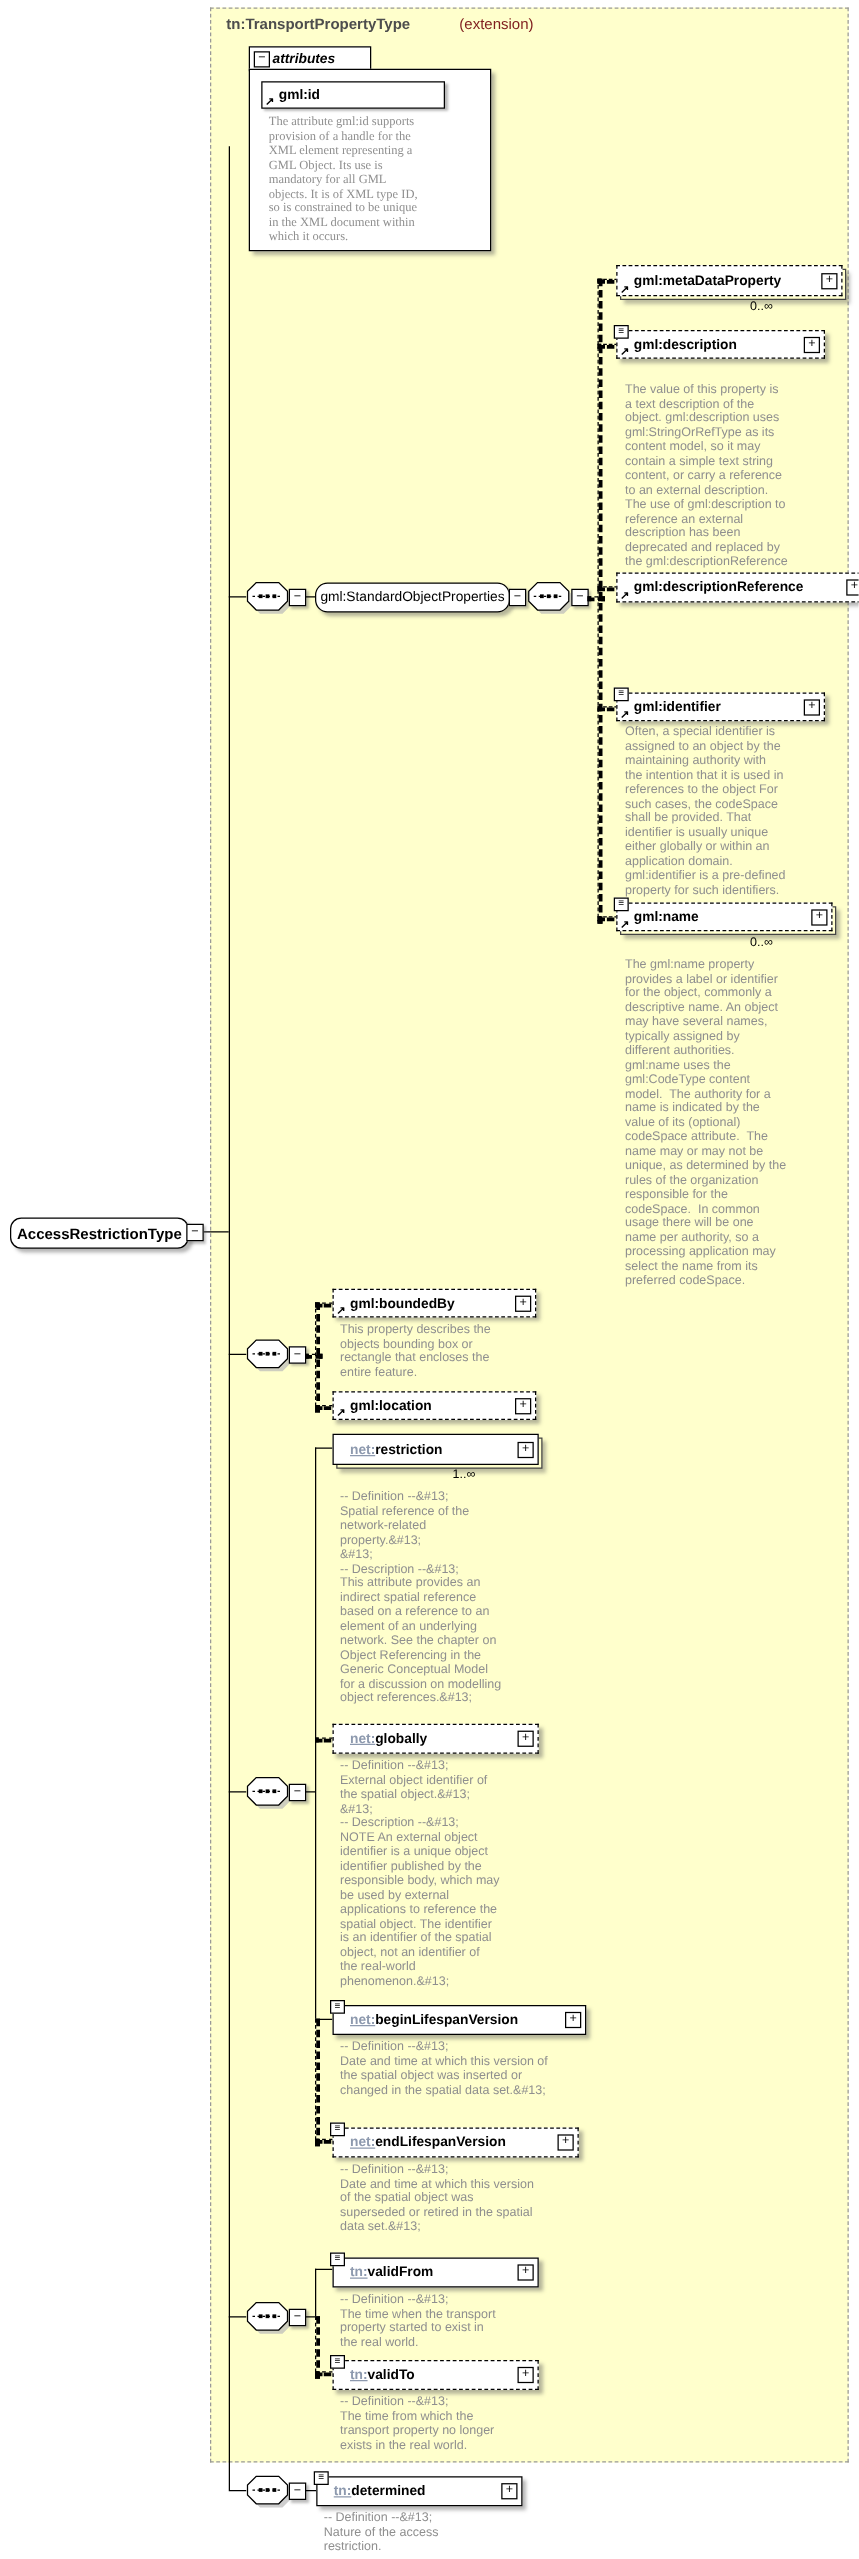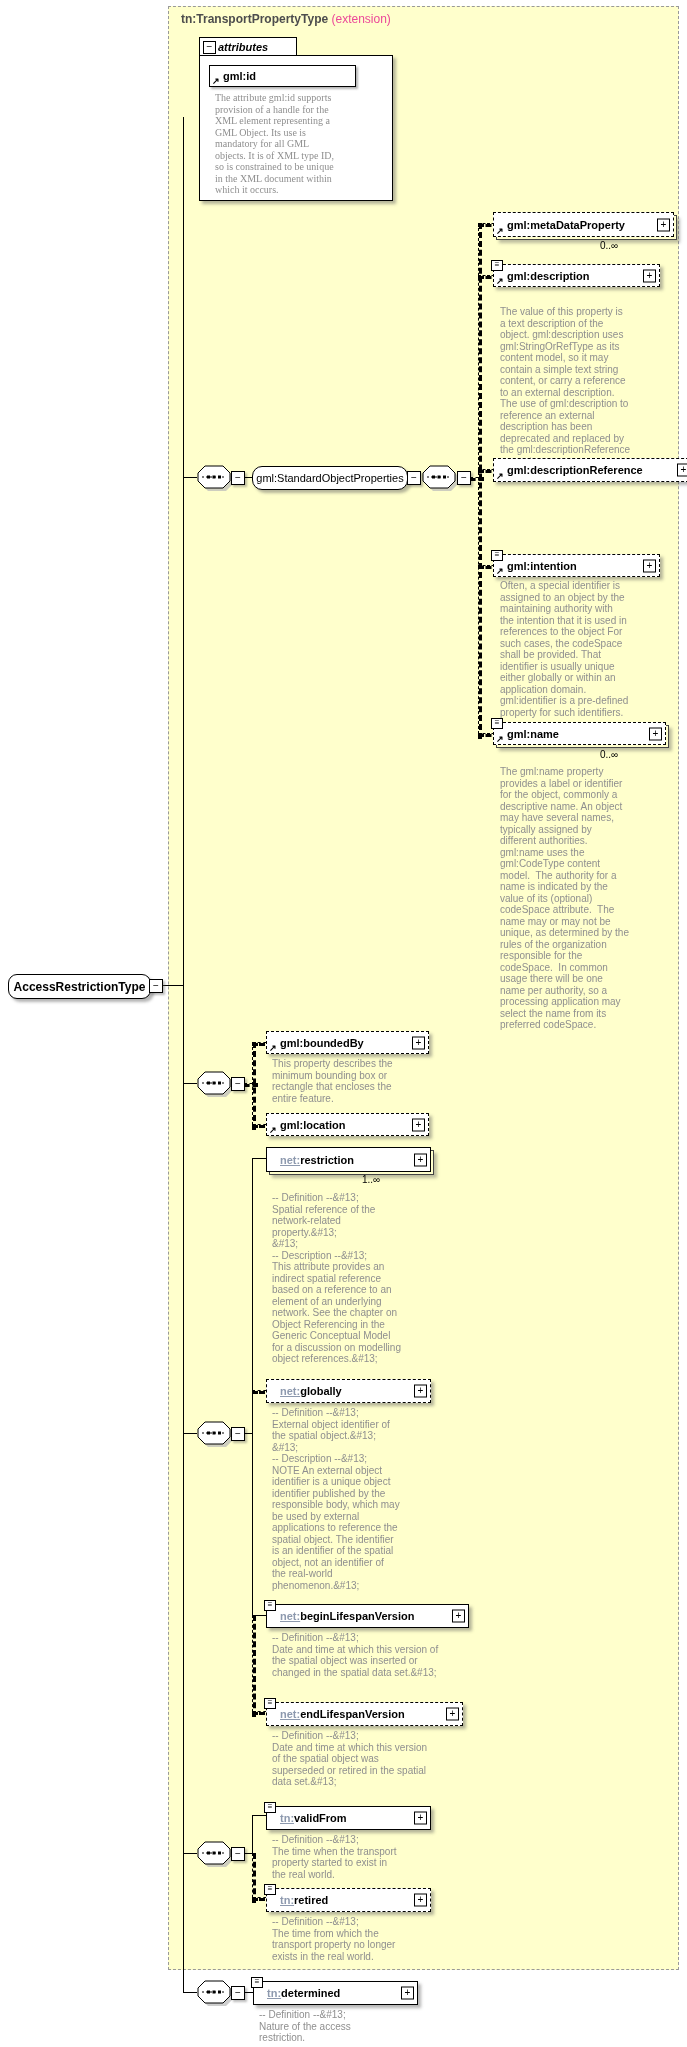--- a/index.html
+++ b/index.html
@@ -3,21 +3,21 @@
 <meta charset="utf-8">
 <style>
   html,body{margin:0;padding:0;background:#fff;}
   #canvas{position:relative;width:687px;height:2047px;background:#fff;
           font-family:"Liberation Sans",sans-serif;overflow:hidden;}
   
   .container{position:absolute;left:168px;top:6px;width:509px;height:1962px;
              background:#ffffcc;border:1px dashed #999;}
   .hdr{position:absolute;left:181px;top:12px;font-size:12px;white-space:pre;}
   .hdr .t{font-weight:bold;color:#4d4d4d;}
-  .hdr .x{color:#ec4899;}
+  .hdr .x{color:#7f1d1d;padding-left:36px;}
   
   .hl{position:absolute;height:0;border-top:1px solid #000;}
   .vl{position:absolute;width:0;border-left:1px solid #000;}
   .dash{border-style:dashed;border-color:#000;}
   
   .ebox{position:absolute;background:#fff;border:1px solid #000;
         display:flex;align-items:center;padding:0 16px 0 13px;
         font-size:11px;font-weight:bold;color:#000;white-space:nowrap;
         box-shadow:3px 3px 3px rgba(90,90,90,.45);}
   .ebox.opt{border-style:dashed;}
@@ -166,21 +166,21 @@
 
   <div class="ebox opt" style="left:493px;top:458px;width:170px;height:22px;">
     <span class="refarr">↗</span>
     <span>gml:descriptionReference</span>
     <span class="plus">+</span>
   </div>
 
   <div class="ebox opt" style="left:493px;top:554px;width:136px;height:21px;">
     <span class="anno">≡</span>
     <span class="refarr">↗</span>
-    <span>gml:intention</span>
+    <span>gml:identifier</span>
     <span class="plus">+</span>
   </div>
   <div class="doc" style="left:500px;top:580px;">Often, a special identifier is
 assigned to an object by the
 maintaining authority with
 the intention that it is used in
 references to the object For
 such cases, the codeSpace
 shall be provided. That
 identifier is usually unique
@@ -235,21 +235,21 @@
   <div class="vl dash" style="left:252px;top:1042px;height:82px;"></div>
   <div class="hl dash" style="left:252px;top:1042px;width:14px;"></div>
   <div class="hl dash" style="left:252px;top:1124px;width:14px;"></div>
 
   <div class="ebox opt" style="left:266px;top:1031px;width:132px;height:21px;">
     <span class="refarr">↗</span>
     <span>gml:boundedBy</span>
     <span class="plus">+</span>
   </div>
   <div class="doc" style="left:272px;top:1058px;">This property describes the
-minimum bounding box or
+objects bounding box or
 rectangle that encloses the
 entire feature.</div>
 
   <div class="ebox opt" style="left:266px;top:1113px;width:132px;height:21px;">
     <span class="refarr">↗</span>
     <span>gml:location</span>
     <span class="plus">+</span>
   </div>
 
   <div class="octa" style="left:196px;top:1420px;">
@@ -362,21 +362,21 @@
     <span class="plus">+</span>
   </div>
   <div class="doc" style="left:272px;top:1834px;">-- Definition --&amp;#13;
 The time when the transport
 property started to exist in
 the real world.</div>
 
   <div class="ebox opt" style="left:266px;top:1888px;width:134px;height:22px;">
     <span class="anno">≡</span>
     <span class="pfx">tn:</span>
-      <span>retired</span>
+      <span>validTo</span>
     <span class="plus">+</span>
   </div>
   <div class="doc" style="left:272px;top:1916px;">-- Definition --&amp;#13;
 The time from which the
 transport property no longer
 exists in the real world.</div>
 
   <div class="octa" style="left:196px;top:1979px;">
     <svg width="38" height="28">
         <polygon points="12,5 30,5 37,12 37,20 30,27 12,27 5,20 5,12" fill="#b9b9b9" opacity="0.7"></polygon>

